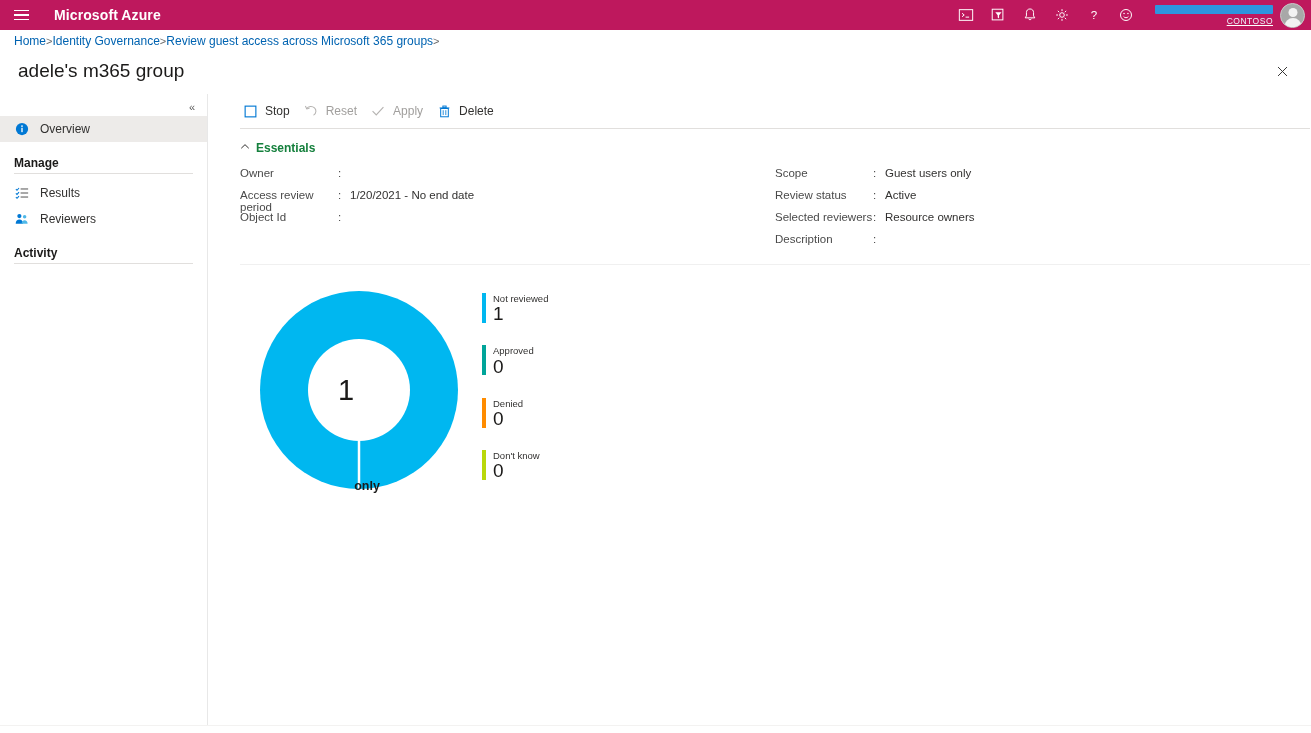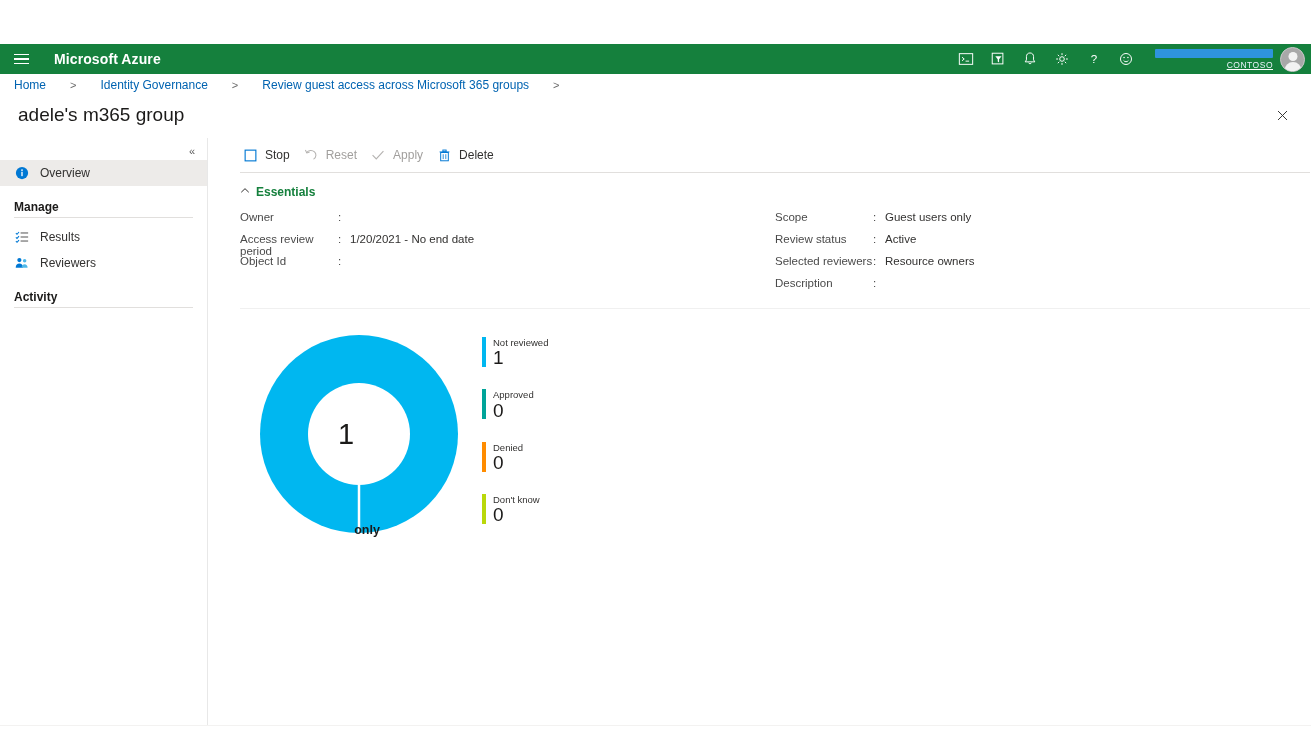--- a/index.html
+++ b/index.html
@@ -7,25 +7,24 @@
     width: 1311px; height: 733px;
     font-family: "Liberation Sans", sans-serif;
     background: #ffffff;
     overflow: hidden;
     color: #323130;
   }
 
   
   .topbar {
     height: 30px; width: 100%;
-    background: #15803d;
+    background: #be185d;
     display: flex; align-items: center;
     color: #ffffff;
     position: relative;
-    margin-top: 44px;
   }
   .hamburger {
     width: 42px; height: 30px;
     display: flex; flex-direction: column; align-items: center; justify-content: center;
     gap: 3px; cursor: pointer;
   }
   .hamburger span { display: block; width: 15px; height: 1.5px; background: #fff; }
   .brand {
     font-size: 14px; font-weight: bold;
     letter-spacing: .1px;
@@ -79,21 +78,21 @@
   }
   .avatar::after {
     content: ""; position: absolute; left: 50%; top: 14px;
     transform: translateX(-50%);
     width: 17px; height: 14px; border-radius: 9px 9px 0 0; background: #f2f2f2;
   }
 
   
   .breadcrumb {
     height: 22px; display: flex; align-items: center;
-    padding-left: 14px; font-size: 12px; gap: 24px;
+    padding-left: 14px; font-size: 12px; gap: 0;
     background: #fff;
   }
   .crumb { color: #0063b1; cursor: pointer; }
   .crumb-sep { color: #6b6b6b; font-size: 11px; }
 
   
   .pagetitle-row {
     display: flex; align-items: flex-start;
     padding: 8px 0 0 18px; position: relative; height: 42px;
   }

